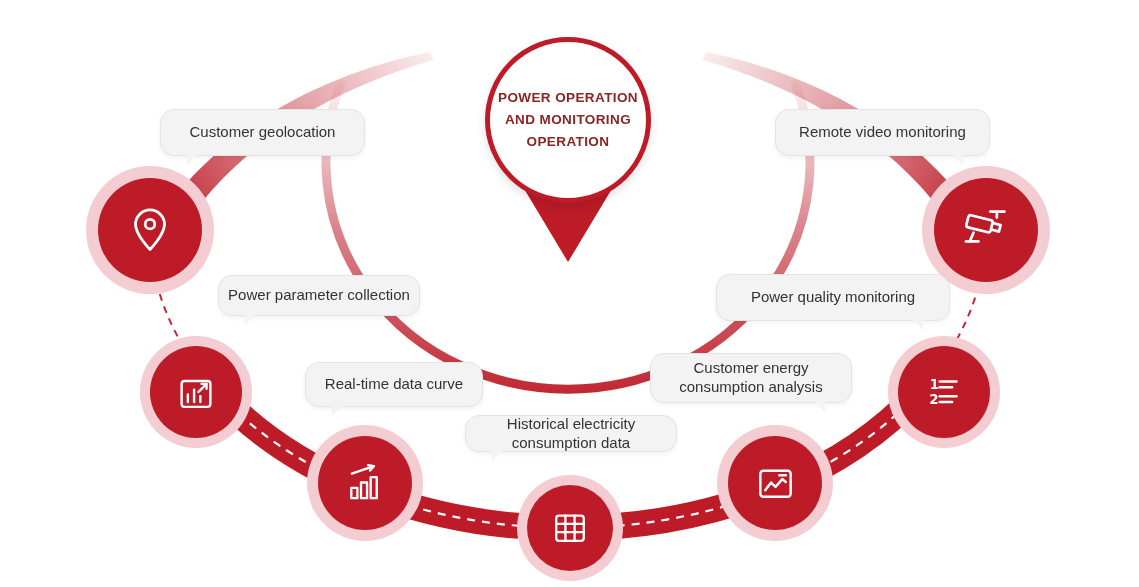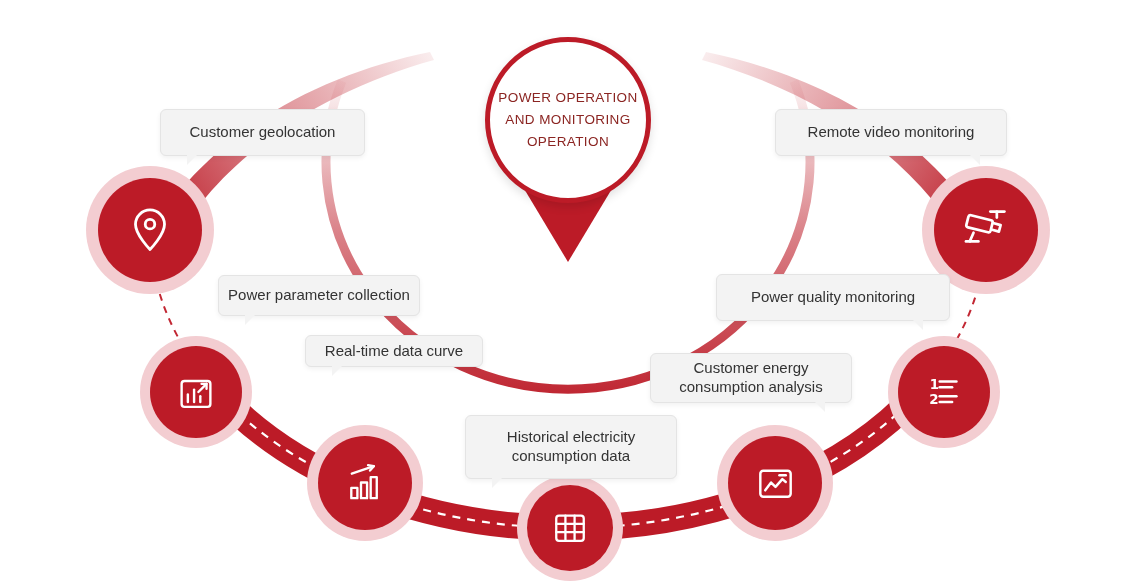--- a/index.html
+++ b/index.html
@@ -18,43 +18,43 @@
 
   .n1{left:150px;top:230px}.n1 .halo{width:128px;height:128px}.n1 .circle{width:104px;height:104px}.n1 svg{width:52px;height:52px}
   .n2{left:196px;top:392px}.n2 .halo{width:112px;height:112px}.n2 .circle{width:92px;height:92px}.n2 svg{width:46px;height:46px}
   .n3{left:365px;top:483px}.n3 .halo{width:116px;height:116px}.n3 .circle{width:94px;height:94px}.n3 svg{width:47px;height:47px}
   .n4{left:570px;top:528px}.n4 .halo{width:106px;height:106px}.n4 .circle{width:86px;height:86px}.n4 svg{width:44px;height:44px}
   .n5{left:775px;top:483px}.n5 .halo{width:116px;height:116px}.n5 .circle{width:94px;height:94px}.n5 svg{width:47px;height:47px}
   .n6{left:944px;top:392px}.n6 .halo{width:112px;height:112px}.n6 .circle{width:92px;height:92px}.n6 svg{width:46px;height:46px}
   .n7{left:986px;top:230px}.n7 .halo{width:128px;height:128px}.n7 .circle{width:104px;height:104px}.n7 svg{width:52px;height:52px}
 
   .label{position:absolute;z-index:3;background:var(--label-bg);border:1px solid var(--label-border);
-    border-radius:6px;color:var(--label-text);font-size:15px;line-height:1.25;
+    border-radius:14px;color:var(--label-text);font-size:15px;line-height:1.25;
     display:flex;align-items:center;justify-content:center;text-align:center;
     padding:0 8px;box-sizing:border-box;box-shadow:0 2px 5px rgba(0,0,0,.06);}
   .label .tail{position:absolute;bottom:-10px;width:0;height:0;border-top:11px solid var(--label-bg);}
   .tail-left .tail{left:26px;border-right:11px solid transparent;}
   .tail-right .tail{right:26px;border-left:11px solid transparent;}
 
   .l1{left:160px;top:109px;width:205px;height:47px}
   .l2{left:218px;top:275px;width:202px;height:41px}
-  .l3{left:305px;top:335px;width:178px;height:32px}
-  .l4{left:465px;top:415px;width:212px;height:64px}
+  .l3{left:305px;top:362px;width:178px;height:45px}
+  .l4{left:465px;top:415px;width:212px;height:37px}
   .l5{left:650px;top:353px;width:202px;height:50px}
   .l6{left:716px;top:274px;width:234px;height:47px}
-  .l7{left:775px;top:109px;width:232px;height:47px}
+  .l7{left:775px;top:109px;width:215px;height:47px}
 
   .pin-tail{position:absolute;z-index:4;left:514px;top:172px;width:0;height:0;
     border-left:54px solid transparent;border-right:54px solid transparent;
     border-top:90px solid var(--primary-red);}
   .pin-circle{position:absolute;z-index:5;left:485px;top:37px;width:166px;height:166px;box-sizing:border-box;
     background:#fff;border:5px solid var(--primary-red);border-radius:50%;
     display:flex;flex-direction:column;align-items:center;justify-content:center;
     box-shadow:0 4px 10px rgba(0,0,0,.12);}
-  .pin-title{font-size:13.5px;font-weight:normal;letter-spacing:.4px;color:var(--deep-red-text);
+  .pin-title{font-size:13.5px;font-weight:bold;letter-spacing:.4px;color:var(--deep-red-text);
     line-height:1.65;text-align:center;}
 </style>
 </head>
 <body>
 
 <div class="stage">
 
   <svg class="arcs" width="1139" height="587" viewBox="0 0 1139 587">
     <defs>
       <linearGradient id="gInner" gradientUnits="userSpaceOnUse" x1="568" y1="70" x2="568" y2="395">

